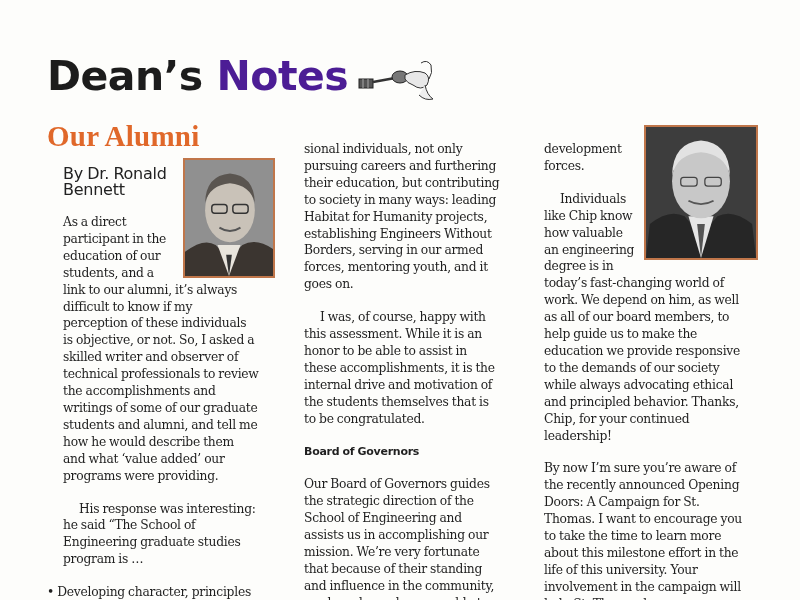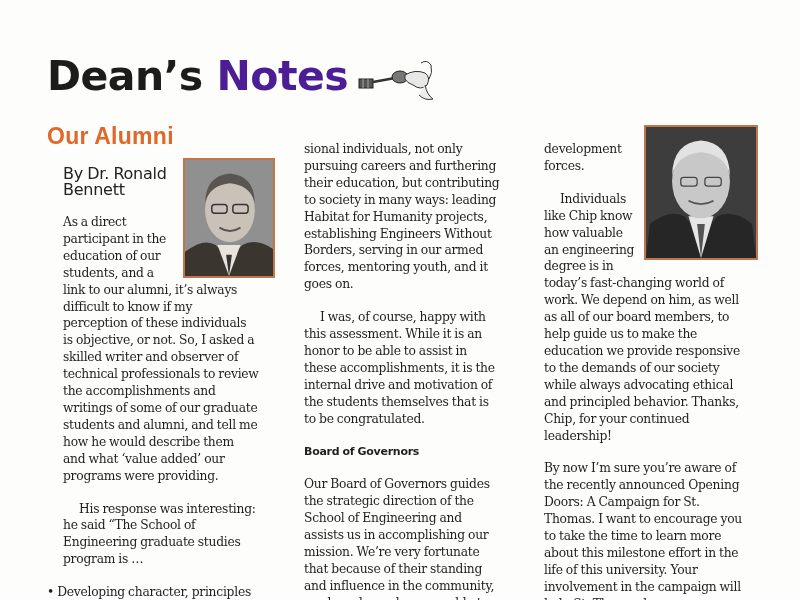--- a/index.html
+++ b/index.html
@@ -25,22 +25,22 @@
       position: absolute; top: 122px;
       font-size: 12.3px; line-height: 16.9px;
       letter-spacing: -0.25px; word-spacing: -0.5px;
     }
     .col p { margin: 16px; }
     .col .indent { text-indent: 16px; }
     .col1 { left: 47px; width: 228px; }
     .col2 { left: 288px; width: 228px; top: 125px; }
     .col3 { left: 528px; width: 230px; top: 125px; }
     .section-title {
-      font-family: Liberation Sans, sans-serif;
-      font-weight: bold; color: #e0682a; font-size: 23px; line-height: 28px;
+      font-family: Liberation Serif, serif;
+      font-weight: bold; color: #e0682a; font-size: 29px; line-height: 28px;
       letter-spacing: 0.3px; margin: 0 0 6px 0;
     }
     .byline {
       font-family: "DejaVu Sans", "Liberation Sans", sans-serif;
       font-size: 16px; line-height: 16px; margin: 0 0 1px 0; color: #222;
     }
     .subhead {
       font-family: "DejaVu Sans", "Liberation Sans", sans-serif;
       font-weight: bold; font-size: 11px; line-height: 16.9px; margin: 0;
     }

